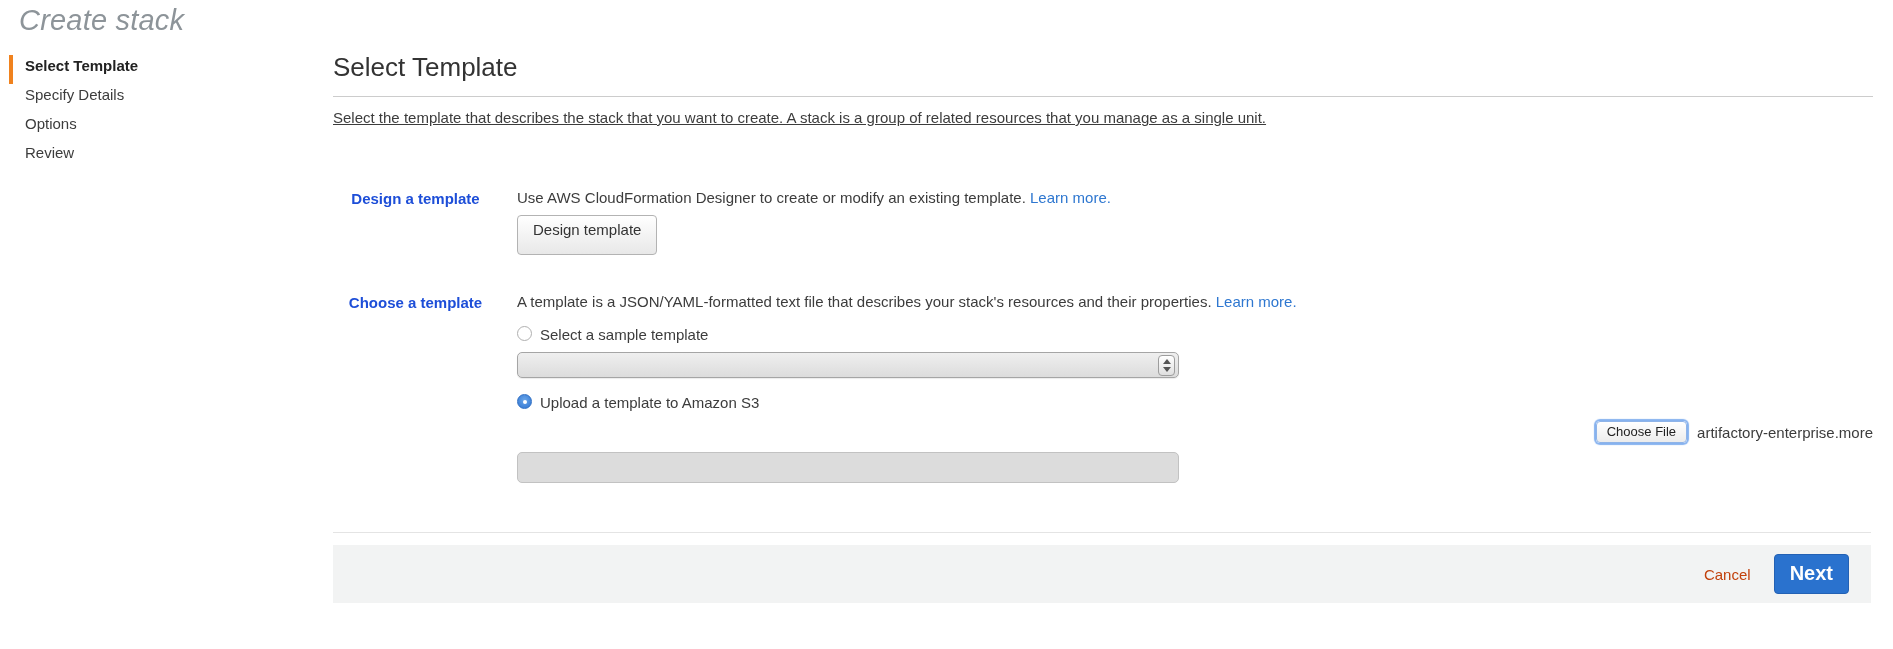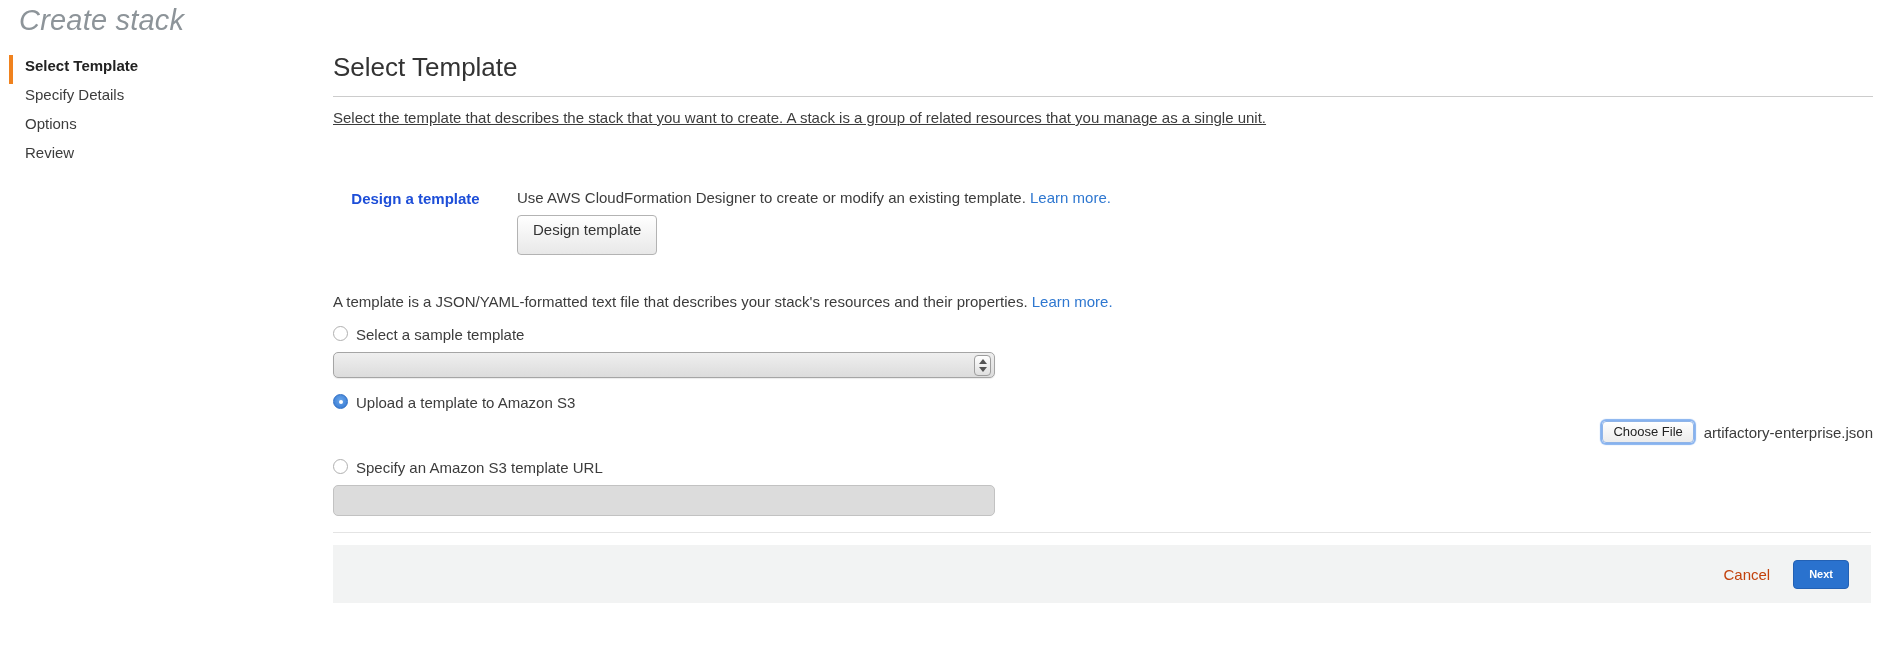--- a/index.html
+++ b/index.html
@@ -51,21 +51,21 @@
                      box-shadow:0 0 1px 2px #86b2ef; cursor:pointer; }
   .file-name { margin-left:10px; font-size:15px; color:#3c3c3c; }
 
   .url-input { margin-top:9px; width:662px; height:31px; background:#dcdcdc; border:1px solid #c2c2c2; border-radius:5px;
                font-size:15px; padding:0 8px; color:#333; outline:none; display:block; }
 
   .pre-footer-divider { position:absolute; left:333px; right:22px; top:532px; border-top:1px solid #e4e4e4; }
   .footer { position:absolute; left:333px; right:22px; top:545px; height:58px; background:#f2f3f3;
             display:flex; align-items:center; justify-content:flex-end; padding-right:22px; }
   .cancel-link { color:#c2410c; font-size:15px; text-decoration:none; cursor:pointer; margin-right:23px; }
-  .btn-primary { background:#2a72ce; color:#ffffff; font-size:11px; font-weight:bold; border:1px solid #2361b4;
+  .btn-primary { background:#2a72ce; color:#ffffff; font-size:20px; font-weight:bold; border:1px solid #2361b4;
                  border-radius:4px; padding:7px 15px 8px; cursor:pointer; }
 </style>
 </head>
 <body>
 
 <h1 class="page-title">Create stack</h1>
 
 <nav class="sidebar">
   <div class="step active">Select Template</div>
   <div class="step">Specify Details</div>
@@ -80,20 +80,21 @@
 
   <div class="form-row row-design">
     <div class="row-label">Design a template</div>
     <div class="row-body">
       <div><span>Use AWS CloudFormation Designer to create or modify an existing template. </span><a class="learn-more">Learn more.</a></div>
       <button class="btn-gray">Design template</button>
     </div>
   </div>
 
   <div class="form-row row-choose">
+    <div class="row-label">Choose a template</div>
     <div class="row-body">
       <div><span>A template is a JSON/YAML-formatted text file that describes your stack's resources and their properties. </span><a class="learn-more">Learn more.</a></div>
 
       <div class="radio-line">
         <span class="radio"></span>
         <span class="radio-label">Select a sample template</span>
       </div>
       <div class="select-box">
         <span></span>
         <span class="stepper">
@@ -101,27 +102,23 @@
           <span class="tri-down"></span>
         </span>
       </div>
 
       <div class="radio-line">
         <span class="radio checked"></span>
         <span class="radio-label">Upload a template to Amazon S3</span>
       </div>
       <div class="file-line">
         <button class="choose-file-btn">Choose File</button>
-        <span class="file-name">artifactory-enterprise.json</span>
+        <span class="file-name">artifactory-enterprise.more</span>
       </div>
 
-      <div class="radio-line">
-        <span class="radio"></span>
-        <span class="radio-label">Specify an Amazon S3 template URL</span>
-      </div>
       <input class="url-input" type="text" value="" style="">
     </div>
   </div>
 </main>
 
 <div class="pre-footer-divider"></div>
 
 <div class="footer">
   <a class="cancel-link">Cancel</a>
   <button class="btn-primary">Next</button>

